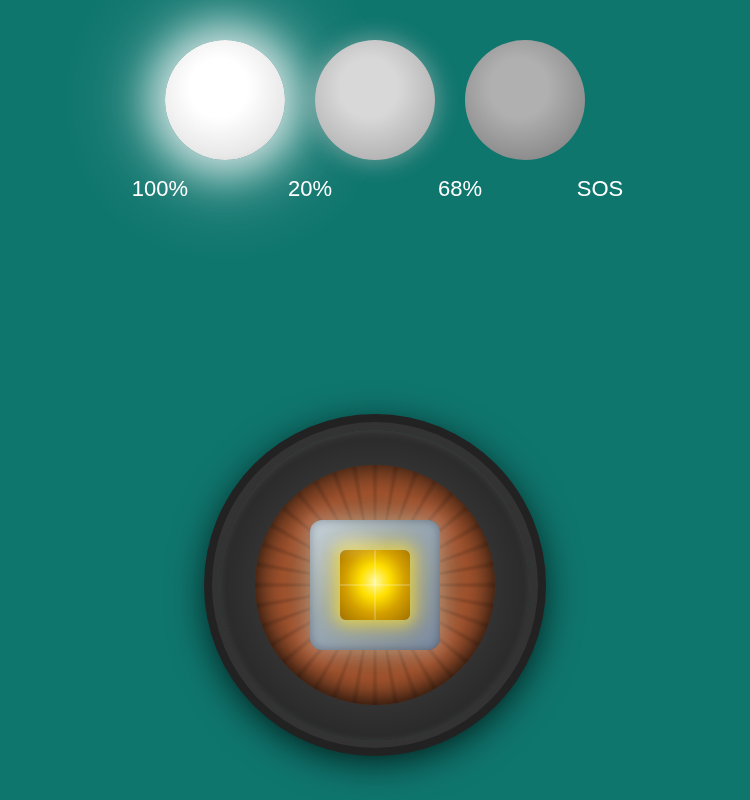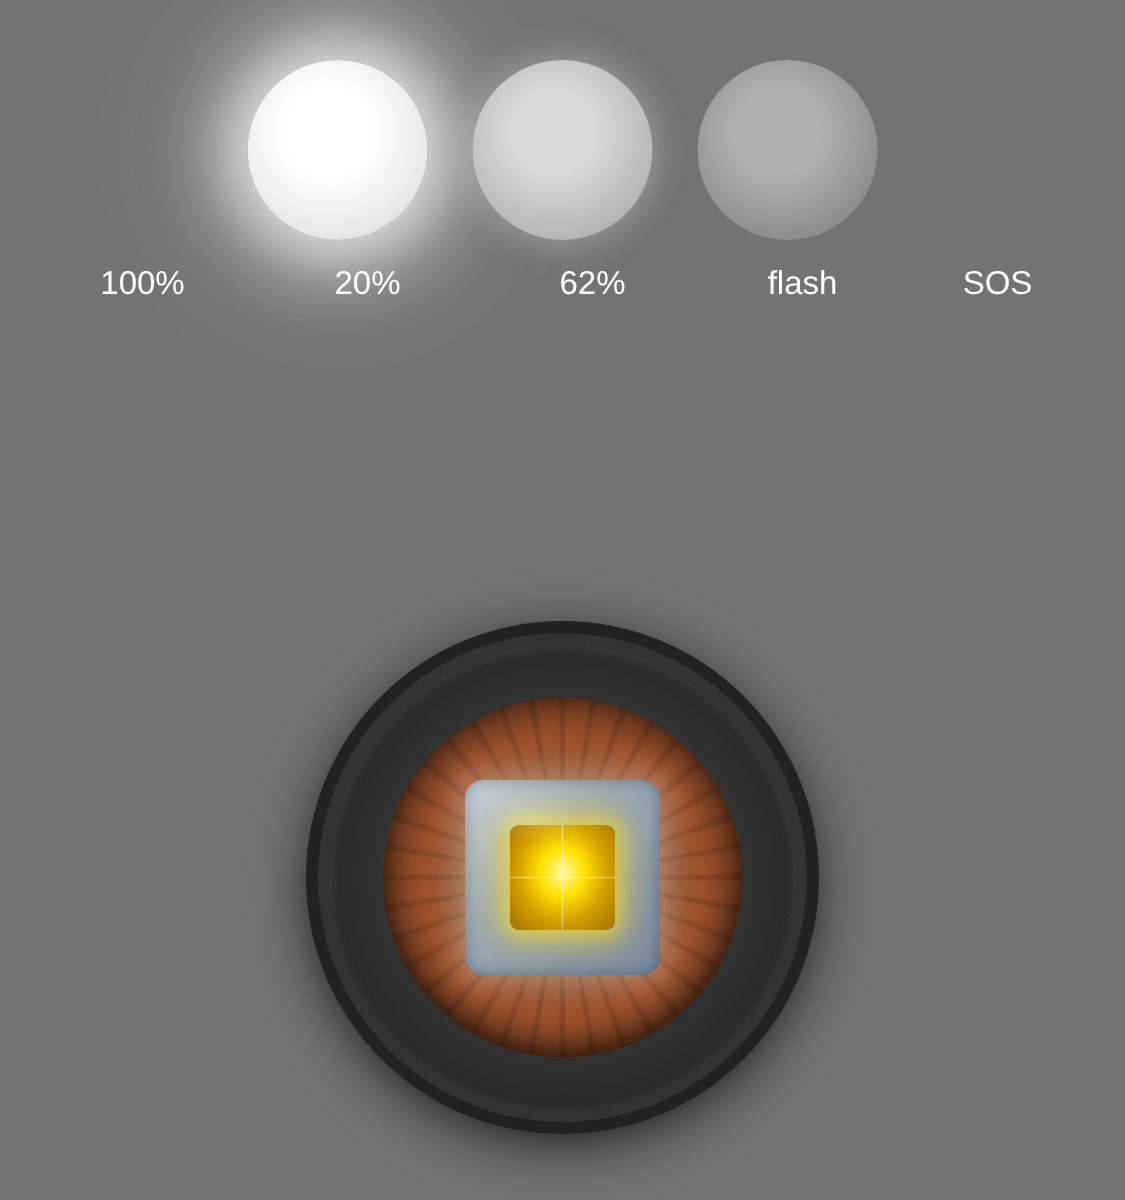--- a/index.html
+++ b/index.html
@@ -10,21 +10,21 @@
       background: #000;
       overflow: hidden;
       font-family: Arial, sans-serif;
       color: #fff;
     }
 
     .page {
       width: 750px;
       height: 800px;
       position: relative;
-      background: #737373;
+      background: #0f766e;
     }
 
     
     .modes-section {
       position: absolute;
       top: 20px;
       left: 0;
       right: 0;
       display: flex;
       flex-direction: column;
@@ -228,22 +228,21 @@
       </div>
 
       <div class="circle-item">
         <div class="circle circle-50"></div>
       </div>
     </div>
 
     <div class="labels-row" style="margin-top:16px;">
       <span class="mode-label">100%</span>
       <span class="mode-label">20%</span>
-      <span class="mode-label">62%</span>
-      <span class="mode-label-text">flash</span>
+      <span class="mode-label">68%</span>
       <span class="mode-label-text">SOS</span>
     </div>
 
   </div>
 
   <div class="lens-section">
     <div class="lens-outer">
       <div class="lens-mid">
         <div class="coil-lines"></div>
         <div class="lens-inner">

